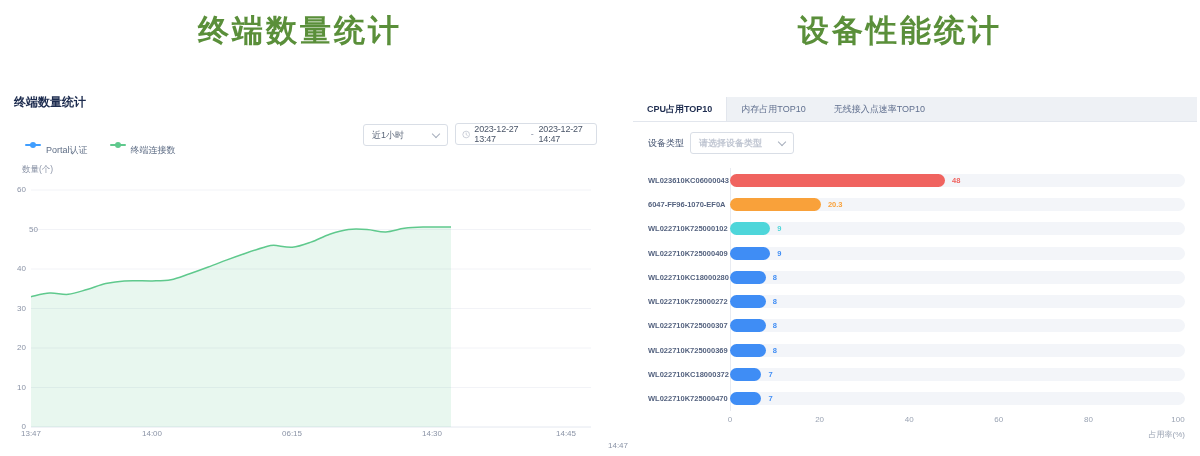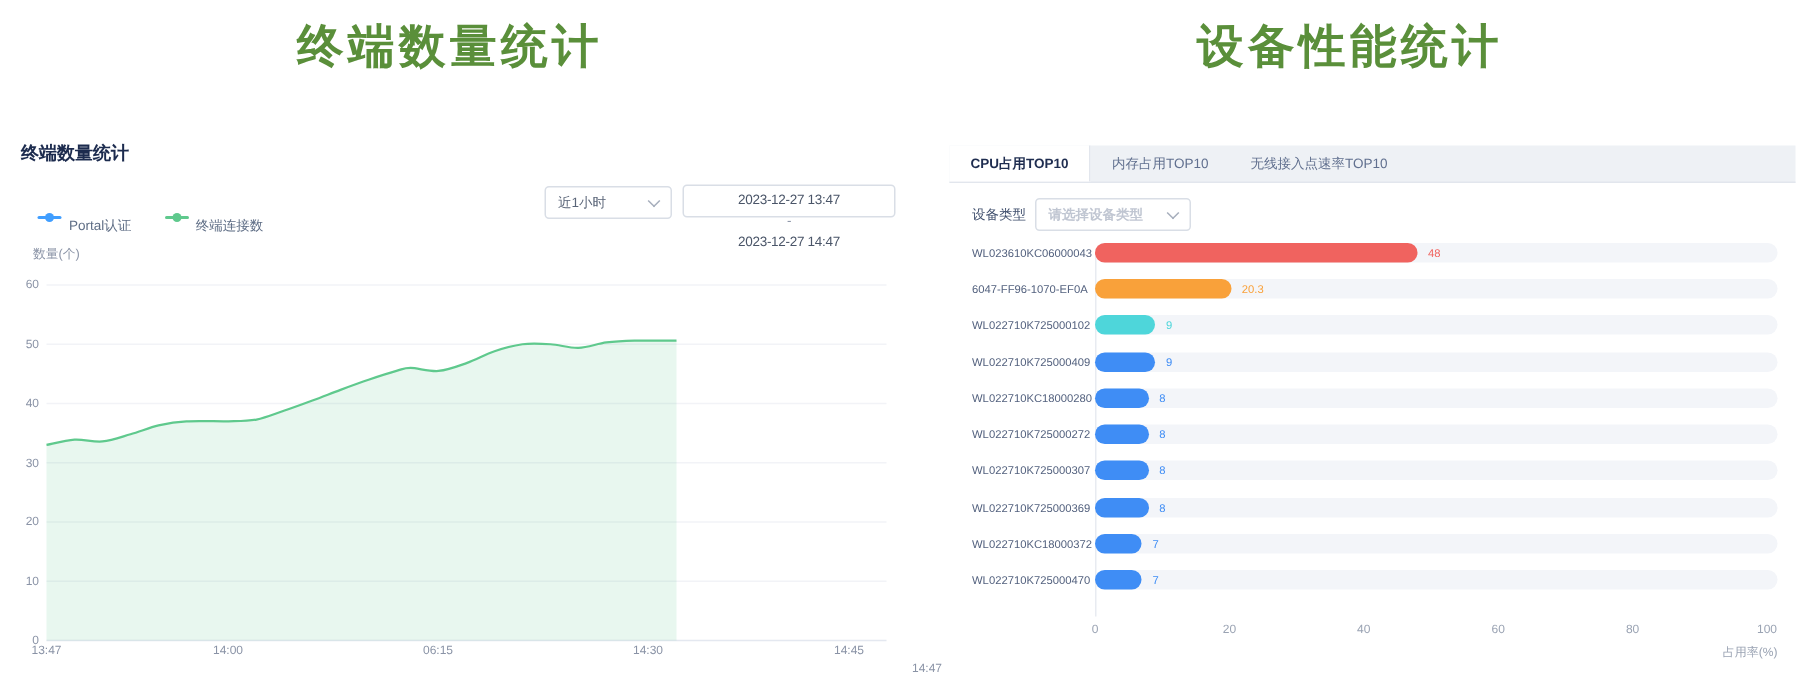--- a/index.html
+++ b/index.html
@@ -15,21 +15,21 @@
 
   
   .select { position:absolute; display:flex; align-items:center; justify-content:space-between;
     height:22px; border:1px solid #d9dee6; border-radius:3px; background:#fff;
     font-size:9px; color:#5a6578; padding:0 8px; cursor:pointer; }
   .range-select { top:124px; left:363px; width:85px; }
   .chev { width:6px; height:6px; border-right:1.2px solid #a6aebc; border-bottom:1.2px solid #a6aebc;
     transform:rotate(45deg); margin-top:-3px; flex:0 0 auto; }
   .date-range { position:absolute; top:123px; left:455px; width:142px; height:22px;
     border:1px solid #d9dee6; border-radius:3px; display:flex; align-items:center;
-    gap:4px; padding:0 6px; font-size:9px; color:#4a5568; letter-spacing:-0.2px; cursor:pointer;flex-direction:column; }
+    gap:4px; padding:0 6px; font-size:9px; color:#4a5568; letter-spacing:-0.2px; cursor:pointer; }
   .date-range .sep { color:#8a93a6; padding:0 1px; }
 
   .legend { position:absolute; top:144px; left:25px; display:flex; gap:22px; align-items:center; }
   .legend-item { display:flex; gap:5px; font-size:9px; color:#5e6d85; cursor:pointer; }
   .lmark { width:16px; height:2px; border-radius:1px; position:relative; }
   .lmark::after { content:''; position:absolute; left:5px; top:-2px; width:6px; height:6px;
     border-radius:50%; background:inherit; }
 
   .y-name { position:absolute; top:164px; left:22px; font-size:8.5px; color:#8a93a6; }
   .ytick { position:absolute; width:22px; text-align:right; font-size:8px; color:#8a93a6; }
@@ -41,21 +41,21 @@
   .tabbar { position:absolute; top:97px; left:33px; width:564px; height:25px;
     background:#eef1f5; border-bottom:1px solid #e2e6ed; display:flex; align-items:stretch; }
   .tab { display:flex; align-items:center; padding:0 14px; font-size:9px; color:#61708f;
     cursor:pointer; white-space:nowrap; }
   .tab.active { background:#fff; color:#1f2d50; font-weight:bold; border-right:1px solid #e2e6ed; }
 
   .devtype-label { position:absolute; top:137px; left:48px; font-size:9px; color:#41506e; }
   .devtype-select { top:132px; left:90px; width:104px; }
   .devtype-select .placeholder { color:#c0c6d2;font-weight:bold; }
 
-  #barChart { position:absolute; top:156px; left:48px; width:537px; }
+  #barChart { position:absolute; top:168px; left:48px; width:537px;font-weight:bold; }
   .bar-row { display:flex; align-items:center; height:24.3px; }
   .bar-label { width:74px; flex:0 0 74px; text-align:right; font-size:7.5px; color:#54627f;
     margin-right:8px; white-space:nowrap; }
   .bar-track { position:relative; flex:1; height:13px; border-radius:7px; background:#f3f5f9; }
   .bar-fill { position:absolute; left:0; top:0; height:13px; border-radius:7px; }
   .bar-value { position:absolute; top:0; line-height:13px; font-size:7.5px; }
   .axis-v { position:absolute; top:168px; left:130px; width:1px; height:243px; background:#e8ebf1; }
   .btick { position:absolute; top:415px; width:30px; margin-left:-15px; text-align:center;
     font-size:8px; color:#9aa3b3; }
   .xunit { position:absolute; top:429px; right:15px; font-size:8px; color:#9aa3b3; }
@@ -106,21 +106,21 @@
         <line x1="31" x2="591" y1="190" y2="190" stroke="#f2f3f7" stroke-width="1"></line>
         <path d="M31,296.65C34.1,296.1,43.4,293.5,49.7,293.1C55.9,292.7,62.1,294.9,68.3,294.3C74.6,293.7,80.8,291.3,87.0,289.5C93.2,287.8,99.4,285.1,105.7,283.6C111.9,282.2,116.6,281.3,124.3,280.9C132.1,280.4,144.6,281.0,152.3,280.9C160.1,280.7,164.8,280.8,171.0,279.7C177.2,278.5,183.4,275.8,189.7,273.7C195.9,271.6,202.1,269.3,208.3,267.0C214.6,264.7,220.8,262.2,227.0,259.9C233.2,257.6,239.4,255.3,245.7,253.2C251.9,251.1,259.7,248.6,264.3,247.3C269.0,246.0,269.0,245.3,273.7,245.3C278.3,245.3,286.1,247.8,292.3,247.3C298.6,246.7,304.8,244.3,311.0,242.1C317.2,240.0,323.4,236.3,329.7,234.2C335.9,232.1,342.1,230.3,348.3,229.5C354.6,228.7,360.8,229.1,367.0,229.5C373.2,229.9,379.4,232.1,385.7,231.9C391.9,231.7,398.1,229.1,404.3,228.3C410.6,227.5,415.2,227.3,423.0,227.1C430.8,226.9,446.3,227.1,451.0,227.1L451.0,427L31,427Z" fill="rgba(95,201,141,0.14)" stroke="none"></path>
         <path d="M31,296.65C34.1,296.1,43.4,293.5,49.7,293.1C55.9,292.7,62.1,294.9,68.3,294.3C74.6,293.7,80.8,291.3,87.0,289.5C93.2,287.8,99.4,285.1,105.7,283.6C111.9,282.2,116.6,281.3,124.3,280.9C132.1,280.4,144.6,281.0,152.3,280.9C160.1,280.7,164.8,280.8,171.0,279.7C177.2,278.5,183.4,275.8,189.7,273.7C195.9,271.6,202.1,269.3,208.3,267.0C214.6,264.7,220.8,262.2,227.0,259.9C233.2,257.6,239.4,255.3,245.7,253.2C251.9,251.1,259.7,248.6,264.3,247.3C269.0,246.0,269.0,245.3,273.7,245.3C278.3,245.3,286.1,247.8,292.3,247.3C298.6,246.7,304.8,244.3,311.0,242.1C317.2,240.0,323.4,236.3,329.7,234.2C335.9,232.1,342.1,230.3,348.3,229.5C354.6,228.7,360.8,229.1,367.0,229.5C373.2,229.9,379.4,232.1,385.7,231.9C391.9,231.7,398.1,229.1,404.3,228.3C410.6,227.5,415.2,227.3,423.0,227.1C430.8,226.9,446.3,227.1,451.0,227.1" fill="none" stroke="#5fc98d" stroke-width="1.5" stroke-linejoin="round"></path>
       </svg>
     <div id="yTicks">
         <div class="ytick" style="left: 4px; top: 422px;">0</div>
         <div class="ytick" style="left: 4px; top: 382.5px;">10</div>
         <div class="ytick" style="left: 4px; top: 343px;">20</div>
         <div class="ytick" style="left: 4px; top: 303.5px;">30</div>
         <div class="ytick" style="left: 4px; top: 264px;">40</div>
-        <div class="ytick" style="left: 4px; top: 224.5px;">50</div>
+        <div class="ytick" style="left: 16px; top: 224.5px;">50</div>
         <div class="ytick" style="left: 4px; top: 185px;">60</div>
       </div>
     <div id="xTicks">
         <div class="xtick" style="left: 31px;">13:47</div>
         <div class="xtick" style="left: 152px;">14:00</div>
         <div class="xtick" style="left: 292px;">06:15</div>
         <div class="xtick" style="left: 432px;">14:30</div>
         <div class="xtick" style="left: 566px;">14:45</div>
         <div class="xtick" style="left: 618px; margin-top: 12px;">14:47</div>
       </div>

